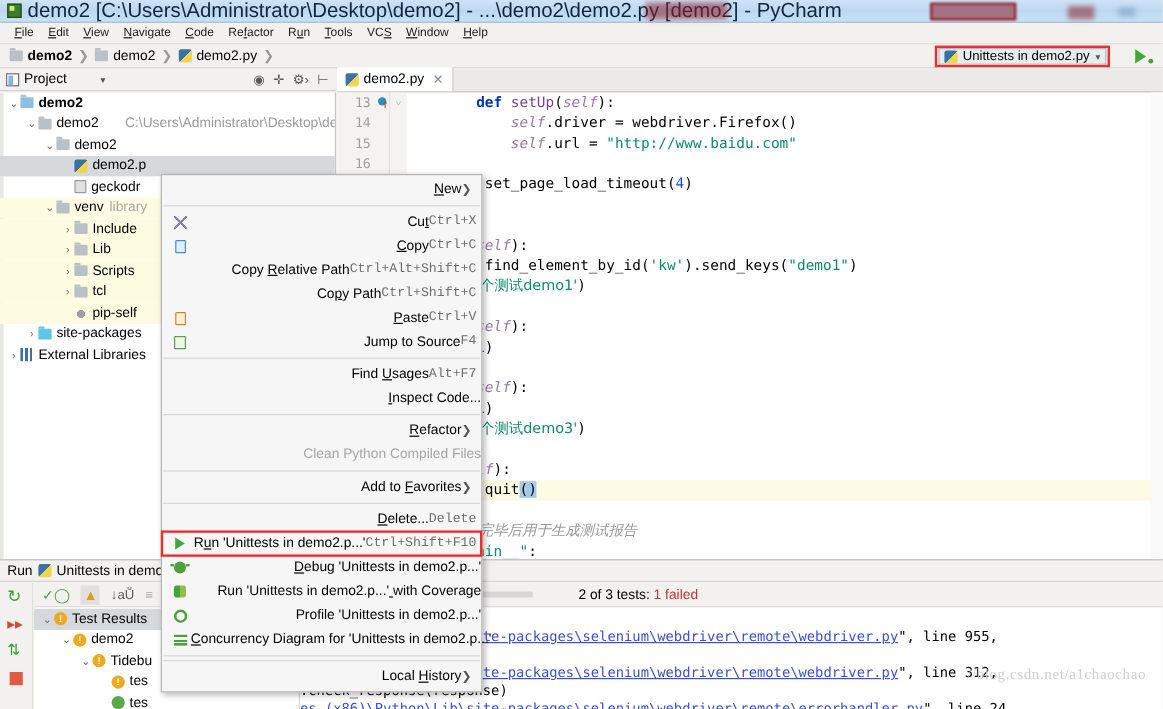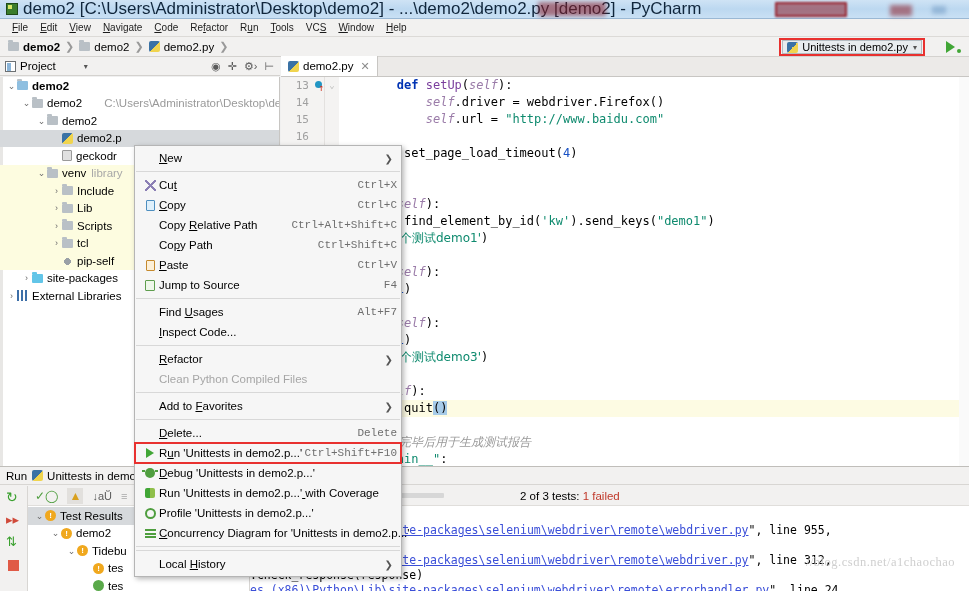--- a/index.html
+++ b/index.html
@@ -202,21 +202,21 @@
   #test-tree{position:absolute;left:0;top:21px;right:0;bottom:0;font-size:11.5px;overflow:hidden;}
   .ttrow{height:17.5px;display:flex;align-items:center;white-space:nowrap;}
   .ttrow.sel{background:#d6d9dc;}
   .warnicon{width:11px;height:11px;border-radius:50%;background:#f0a81e;color:#fff;
     font-size:8px;line-height:11px;text-align:center;margin-right:4px;flex:none;font-weight:bold;}
   .okicon{width:11px;height:11px;border-radius:50%;background:#5aa94a;margin-right:4px;flex:none;}
   #console-wrap{flex:1;position:relative;background:#fff;}
   #progress-row{height:20px;background:#f2f1f0;display:flex;align-items:center;border-bottom:1px solid #e0dedb;}
   #pbar{width:188px;height:5px;background:#d7d7d7;margin-left:6px;position:relative;border-radius:1px;}
   #pbar .fill{position:absolute;left:0;top:0;height:5px;width:68px;background:#c0392b;border-radius:1px;}
-  #prog-text{margin-left:76px;font-size:11.5px;}
+  #prog-text{margin-left:38px;font-size:11.5px;}
   #prog-text .failed{color:#c0392b;}
   #console{
     position:absolute;left:0;top:21px;right:0;bottom:0;
     font-family:"DejaVu Sans Mono",monospace;font-size:11.5px;
     line-height:15px;white-space:pre;overflow:hidden;padding-top:1px;
   }
   #console .lnk{color:#3b4fd8;text-decoration:underline;}
   #console .red{color:#b33a2f;}
   #watermark{
     position:absolute;right:14px;top:69px;color:#cfcfcf;font-size:12.5px;
@@ -225,21 +225,21 @@
 
   
   #ctxmenu {
     position:absolute; left:134px; top:145px; width:268px;
     background:#f6f6f6; border:1px solid #b5b5b5;
     box-shadow: 2px 2px 5px rgba(0,0,0,.28);
     padding: 2px 0; z-index: 50; font-size:11.5px;
   }
   #ctxmenu .row {
     height:20px; display:flex; align-items:center; position:relative;
-    padding-left: 6px; white-space:nowrap;
+    padding-left: 6px; white-space:nowrap;text-align:right;
   }
   #ctxmenu .row .ic { width:18px; flex:none; display:flex;align-items:center;justify-content:center;}
   #ctxmenu .row .lb { flex:1; }
   #ctxmenu .row .sc { color:#6e6e6e; padding-right:4px; font-size:11px;font-family:Liberation Mono, monospace;}
   #ctxmenu .row .sub { color:#555; padding-right:8px; font-size:10px;}
   #ctxmenu .row.disabled .lb { color:#a6a6a6; }
   #ctxmenu .sepline { height:1px; background:#d8d8d8; margin:3px 1px; }
   #ctxmenu .row.hl-run {
     outline: 2px solid #e8312f; outline-offset:-1px;
   }

